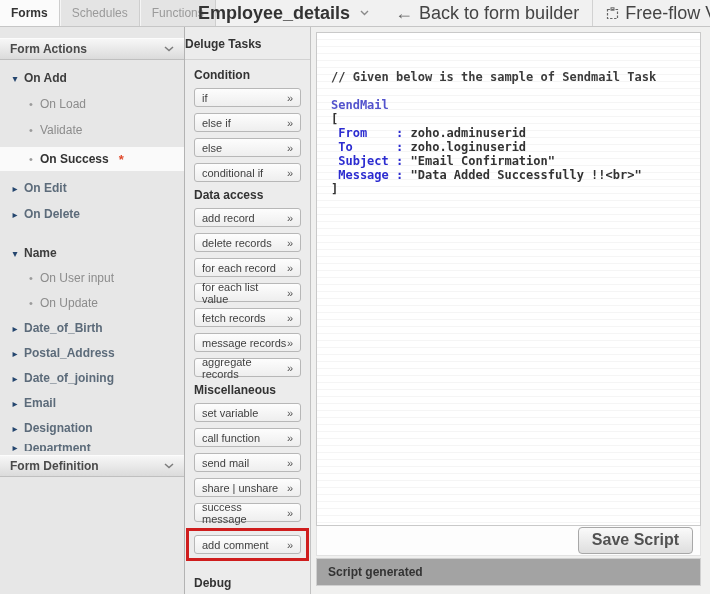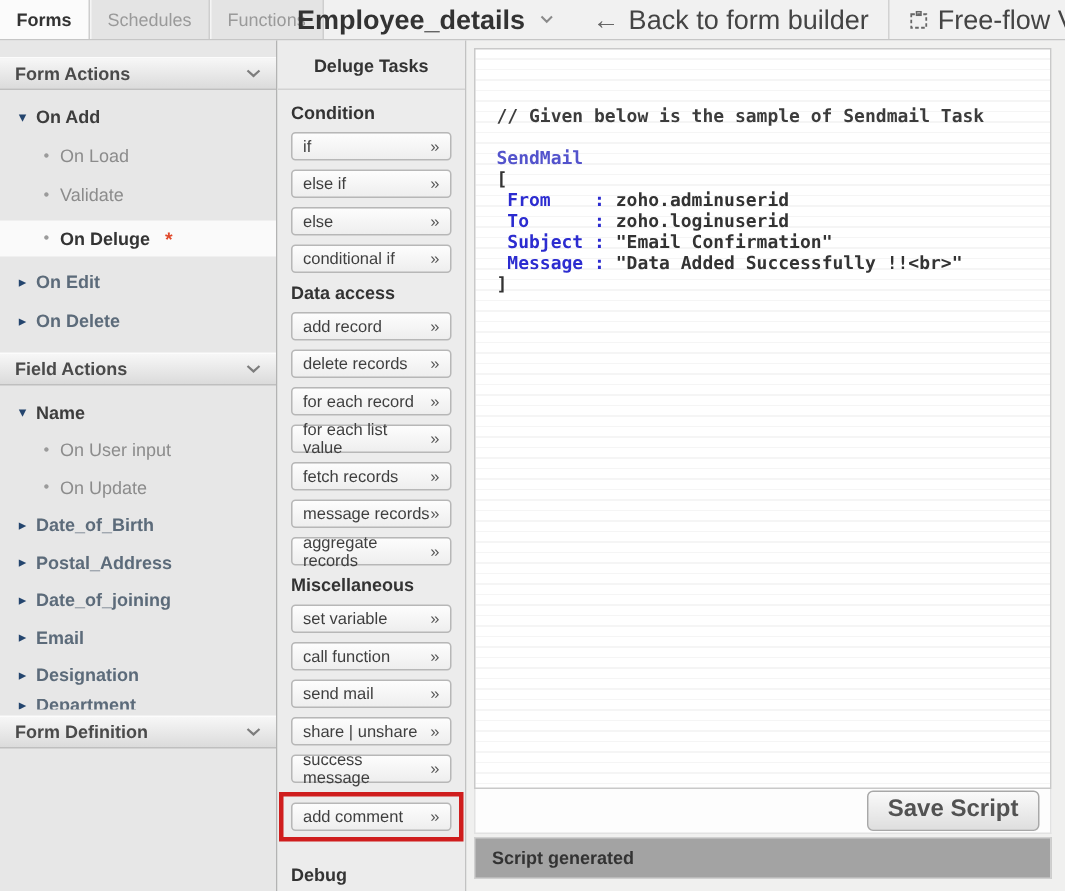--- a/index.html
+++ b/index.html
@@ -47,21 +47,21 @@
   .tree-item.sub .lbl { color:#8c8c8c; }
   .tree-item.selected-row { background:#fafafa; height:24px; }
   .tree-item.selected-row .lbl { color:#333; font-weight:bold; }
   .marker { color:var(--asterisk,#e0482a); font-weight:bold; margin-left:10px; font-size:13px; }
   .tree-item.clipped { height:7px; overflow:hidden; margin-bottom:0; }
   .sidebar .spacer { flex:1; }
 
   
   .tasks-panel { width:126px; background:#ececec; border-right:1px solid #c2c2c2;
                  display:flex; flex-direction:column; overflow:hidden; }
-  .tasks-title { text-align:center; font-weight:bold; color:#333; padding:10px 0 8px;
+  .tasks-title { font-weight:bold; color:#333; padding:10px 0 8px;
                  border-bottom:1px solid #d2d2d2; }
   .tasks-body { padding:2px 9px 0; flex:1; overflow:hidden; }
   .group-name { font-weight:bold; color:#333; margin:6px 0; height:14px; }
   .task-btn { display:flex; justify-content:space-between; align-items:center; height:19px; padding:0 7px;
               background:linear-gradient(#fdfdfd,#eeeeee); border:1px solid #b7b7b7; border-radius:3px;
               color:#3f3f3f; margin-bottom:6px; font-size:11px; cursor:pointer; }
   .task-arrow { color:#555; font-size:11px; letter-spacing:-2px; padding-right:2px; }
   .highlight-wrap { border:3px solid var(--highlight-red,#cf1d1d); margin:2px -8px 15px; padding:4px 5px 0; }
   .highlight-wrap .task-btn { margin-bottom:4px; }
 
@@ -153,41 +153,33 @@
         <div class="tree-item sub">
           <span class="glyph">•</span>
           <span class="lbl">On Load</span>
         </div>
         <div class="tree-item sub">
           <span class="glyph">•</span>
           <span class="lbl">Validate</span>
         </div>
         <div class="tree-item sub selected-row">
           <span class="glyph">•</span>
-          <span class="lbl">On Deluge</span>
+          <span class="lbl">On Success</span>
           <span class="marker">*</span>
         </div>
         <div class="tree-item collapsed">
           <span class="glyph">▸</span>
           <span class="lbl">On Edit</span>
         </div>
         <div class="tree-item collapsed">
           <span class="glyph">▸</span>
           <span class="lbl">On Delete</span>
         </div>
       </div>
 
-    <div class="acc-header">
-      <span>Field Actions</span>
-      <span class="icon">
-        <svg width="10" height="6" viewBox="0 0 10 6">
-            <polyline points="1,1 5,4.6 9,1" fill="none" stroke="#7d7d7d" stroke-width="1.5"></polyline>
-          </svg>
-      </span>
-    </div>
     <div class="tree fieldtree">
         <div class="tree-item expanded fa">
           <span class="glyph">▾</span>
           <span class="lbl">Name</span>
         </div>
         <div class="tree-item sub fa">
           <span class="glyph">•</span>
           <span class="lbl">On User input</span>
         </div>
         <div class="tree-item sub fa">

